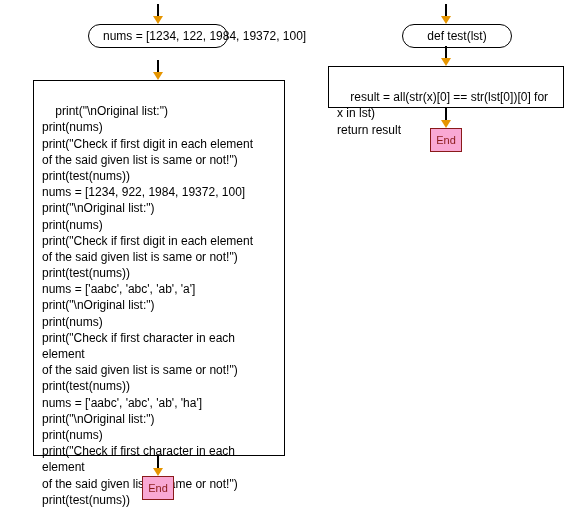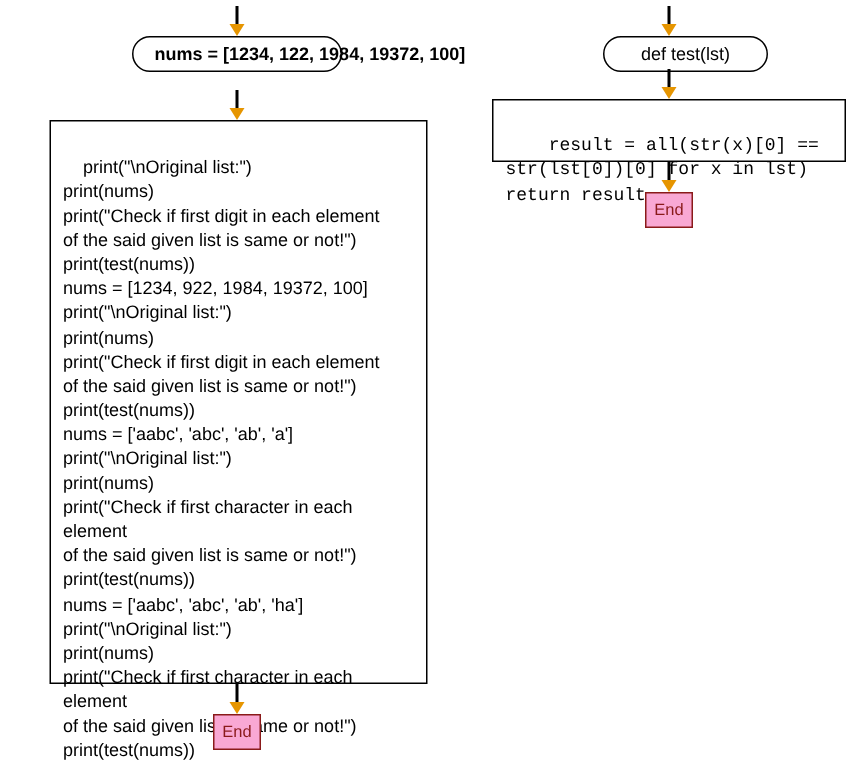--- a/index.html
+++ b/index.html
@@ -59,21 +59,21 @@
   }
 </style>
 </head>
 <body>
 
 <div class="canvas">
 
   <div class="connector" style="left:157px; top:4px; width:2px; height:14px;"></div>
   <div class="arrow-head" style="left:153px; top:16px;"></div>
 
-  <div class="node terminator" style="left:88px; top:24px; width:140px;font-weight:bold;">
+  <div class="node terminator" style="left:88px; top:24px; width:140px;">
     <span>nums = [1234, 122,
 1984, 19372, 100]</span>
   </div>
 
   <div class="connector" style="left:157px; top:60px; width:2px; height:14px;"></div>
   <div class="arrow-head" style="left:153px; top:72px;"></div>
 
   <div class="node process" style="left:33px; top:80px; width:252px; height:376px;">
     <span>print("\nOriginal list:")
 print(nums)
@@ -110,21 +110,21 @@
   <div class="connector" style="left:445px; top:4px; width:2px; height:14px;"></div>
   <div class="arrow-head" style="left:441px; top:16px;"></div>
 
   <div class="node terminator" style="left:402px; top:24px; width:110px;text-align:center;">
     <span>def test(lst)</span>
   </div>
 
   <div class="connector" style="left:445px; top:46px; width:2px; height:14px;"></div>
   <div class="arrow-head" style="left:441px; top:58px;"></div>
 
-  <div class="node process" style="left:328px; top:66px; width:236px; height:42px;font-family:Liberation Mono, monospace;">
+  <div class="node process" style="left:328px; top:66px; width:236px; height:42px;">
     <span>result = all(str(x)[0] == str(lst[0])[0] for x in lst)
 return result</span>
   </div>
 
   <div class="connector" style="left:445px; top:108px; width:2px; height:14px;"></div>
   <div class="arrow-head" style="left:441px; top:120px;"></div>
 
   <div class="node end-box" style="left:430px; top:128px;">
     <span>End</span>
   </div>

